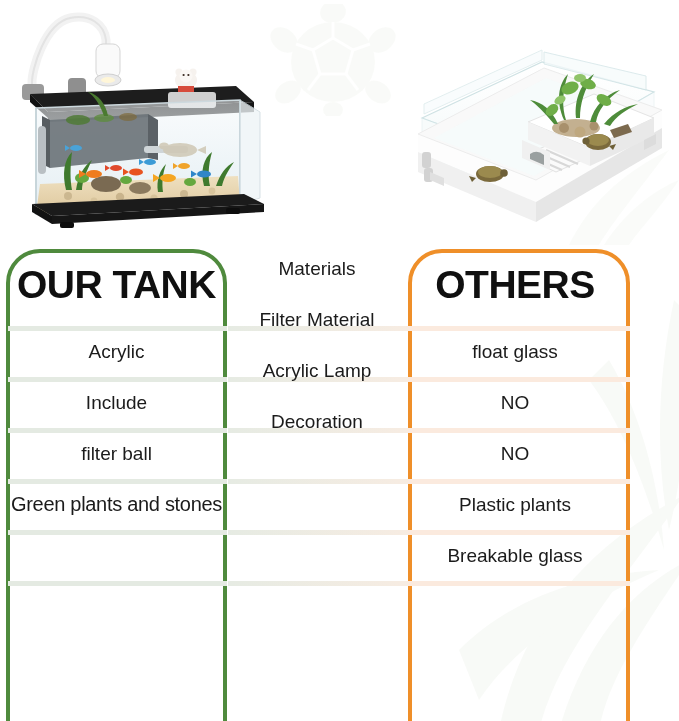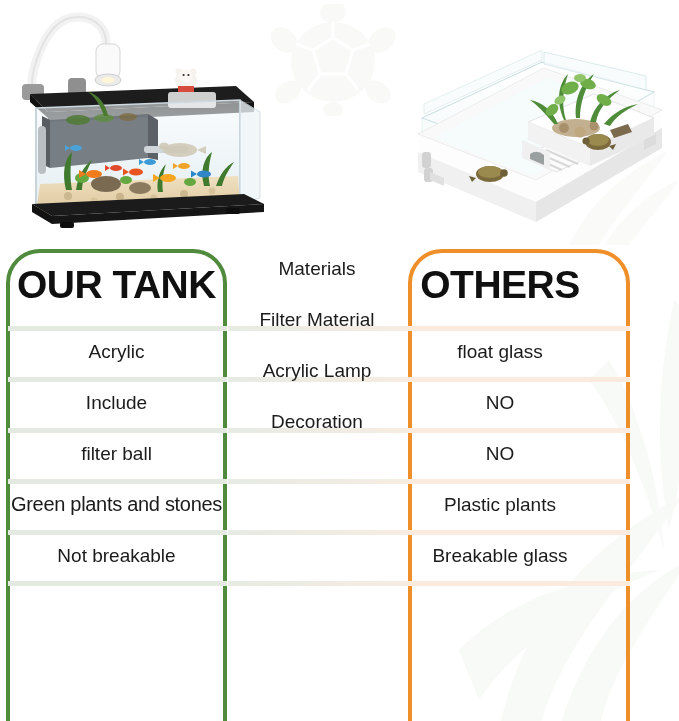--- a/index.html
+++ b/index.html
@@ -72,21 +72,21 @@
 
   
   .col {
     position: absolute;
     top: 0;
     display: flex;
     flex-direction: column;
   }
   .col.our    { left: 6px;   width: 221px; }
   .col.mid    { left: 228px; width: 178px; }
-  .col.others { left: 389px; width: 222px; }
+  .col.others { left: 404px; width: 222px; }
 
   .head-cell {
     height: 83px;
     display: flex;
     align-items: center;
     justify-content: center;
     font-family: "Liberation Sans Narrow", "Liberation Sans", sans-serif;
     font-weight: 700;
     font-size: 39px;
     letter-spacing: -0.5px;
@@ -410,21 +410,20 @@
     <div class="sep sep-l" style="top:338px;"></div>
     <div class="sep sep-m" style="top:338px;"></div>
     <div class="sep sep-r" style="top:338px;"></div>
 
     <div class="col our">
       <div class="head-cell">OUR TANK</div>
       <div class="row-cell">Acrylic</div>
       <div class="row-cell">Include</div>
       <div class="row-cell">filter ball</div>
       <div class="row-cell tight">Green plants and stones</div>
-      <div class="row-cell">Not breakable</div>
     </div>
 
     <div class="col mid">
       <div class="row-cell">Materials</div>
       <div class="row-cell">Filter Material</div>
       <div class="row-cell">Acrylic Lamp</div>
       <div class="row-cell">Decoration</div>
     </div>
 
     <div class="col others">

